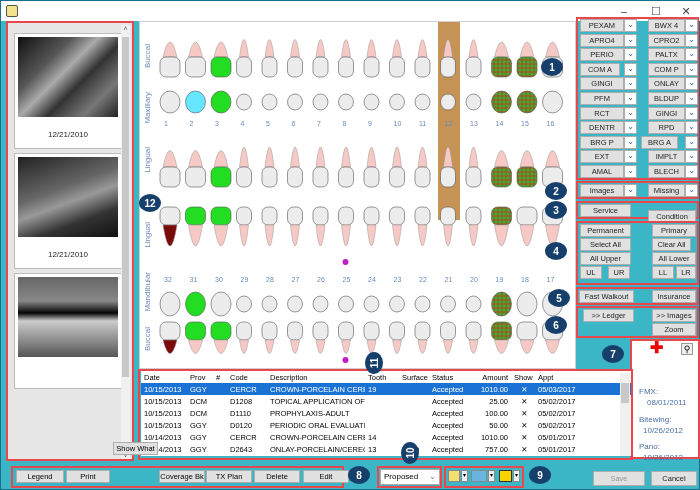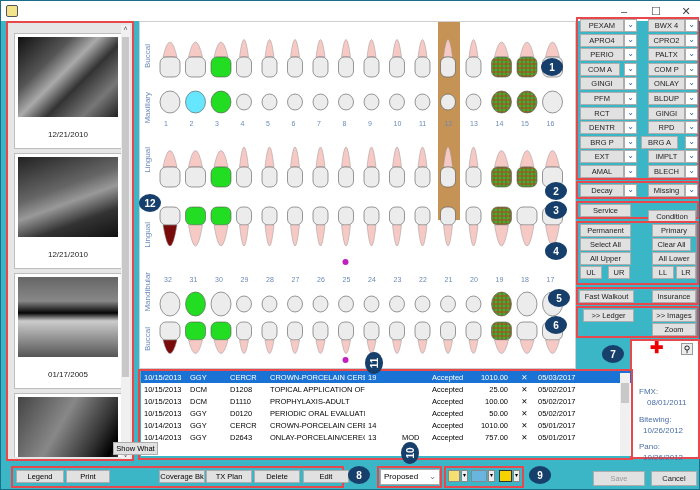--- a/index.html
+++ b/index.html
@@ -49,24 +49,20 @@
 
   <div class="redbox imgpanel">
     <div class="imglist">
       <div class="thumb">
           <div class="xray"></div>
           <div class="dt">12/21/2010</div>
         </div>
       <div class="thumb">
           <div class="xray"></div>
           <div class="dt">12/21/2010</div>
-        </div>
-      <div class="thumb">
-          <div class="xray"></div>
-          <div class="dt">01/17/2005</div>
         </div>
       <div class="thumb">
           <div class="xray"></div>
           <div class="dt"></div>
         </div>
     </div>
     <div class="vscroll">
       <div class="arr" style="top:0">˄</div>
       <div class="thumbbar"></div>
       <div class="arr" style="bottom:0">˅</div>
@@ -329,21 +325,21 @@
        <div class="dd" style="left:623px;top:149.4px">⌄</div>
        <div class="btn" style="left:647px;top:149.4px;width:37px">IMPLT</div>
        <div class="dd" style="left:684px;top:149.4px">⌄</div>
       <div class="btn" style="left:579px;top:164px;width:44px">AMAL</div>
        <div class="dd" style="left:623px;top:164px">⌄</div>
        <div class="btn" style="left:647px;top:164px;width:37px">BLECH</div>
        <div class="dd" style="left:684px;top:164px">⌄</div>
     </div>
 
   <div class="redbox" style="left:575px;top:180px;width:123px;height:18px"></div>
-  <div class="btn" style="left:579px;top:183px;width:44px">Decay</div>
+  <div class="btn" style="left:579px;top:183px;width:44px">Images</div>
   <div class="dd" style="left:623px;top:183px">⌄</div>
   <div class="btn" style="left:647px;top:183px;width:37px">Missing</div>
   <div class="dd" style="left:684px;top:183px">⌄</div>
 
   <div class="redbox" style="left:575px;top:200px;width:123px;height:18px"></div>
   <div class="btn" style="left:579px;top:203px;width:51px">Service</div>
   <div class="btn" style="left:647px;top:209px;width:48px">Condition</div>
 
   <div class="redbox" style="left:575px;top:220px;width:123px;height:64px"></div>
   <div class="btn" style="left:579px;top:223px;width:51px">Permanent</div>
@@ -373,20 +369,33 @@
     <div>FMX:</div>
     <div style="padding-left:8px">08/01/2011</div>
     <div style="margin-top:6px">Bitewing:</div>
     <div style="padding-left:4px">10/26/2012</div>
     <div style="margin-top:5px">Pano:</div>
     <div style="padding-left:4px">10/26/2012</div>
   </div>
 
   <div class="redbox" style="left:137px;top:368px;width:495px;height:91px"></div>
   <div class="table">
+    <div class="thead" id="thead">
+        <div class="c" style="width:46px">Date</div>
+        <div class="c" style="width:26px">Prov</div>
+        <div class="c" style="width:14px">#</div>
+        <div class="c" style="width:40px">Code</div>
+        <div class="c" style="width:98px">Description</div>
+        <div class="c" style="width:34px">Tooth</div>
+        <div class="c" style="width:30px">Surface</div>
+        <div class="c" style="width:44px">Status</div>
+        <div class="c r" style="width:38px">Amount</div>
+        <div class="c" style="width:24px">Show</div>
+        <div class="c" style="width:50px">Appt</div>
+      </div>
     <div id="tbody">
         <div class="trow sel">
           <div class="c" style="width:46px">10/15/2013</div>
           <div class="c" style="width:26px">GGY</div>
           <div class="c" style="width:14px"></div>
           <div class="c" style="width:40px">CERCR</div>
           <div class="c" style="width:98px">CROWN-PORCELAIN CEREC</div>
           <div class="c" style="width:34px">19</div>
           <div class="c" style="width:30px"></div>
           <div class="c" style="width:44px">Accepted</div>

